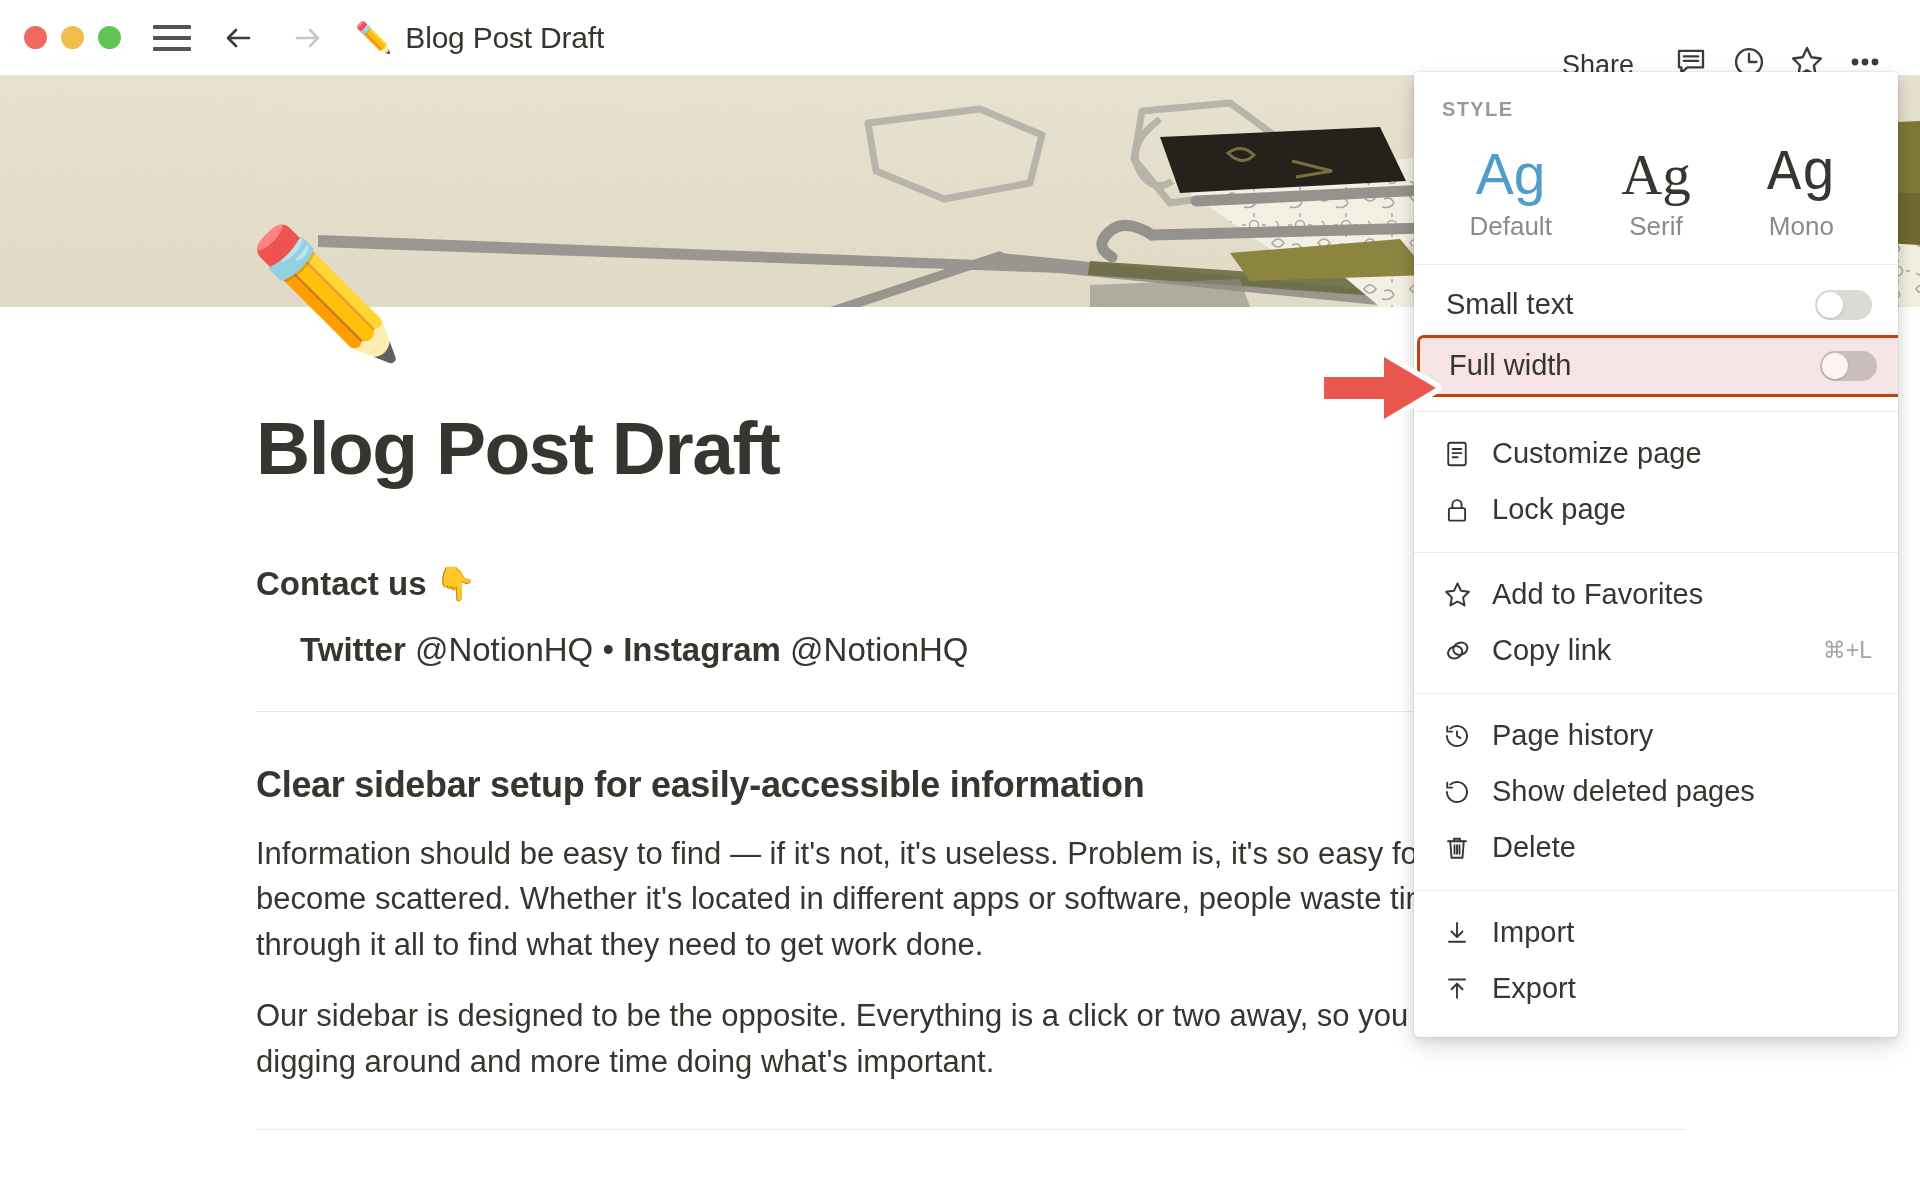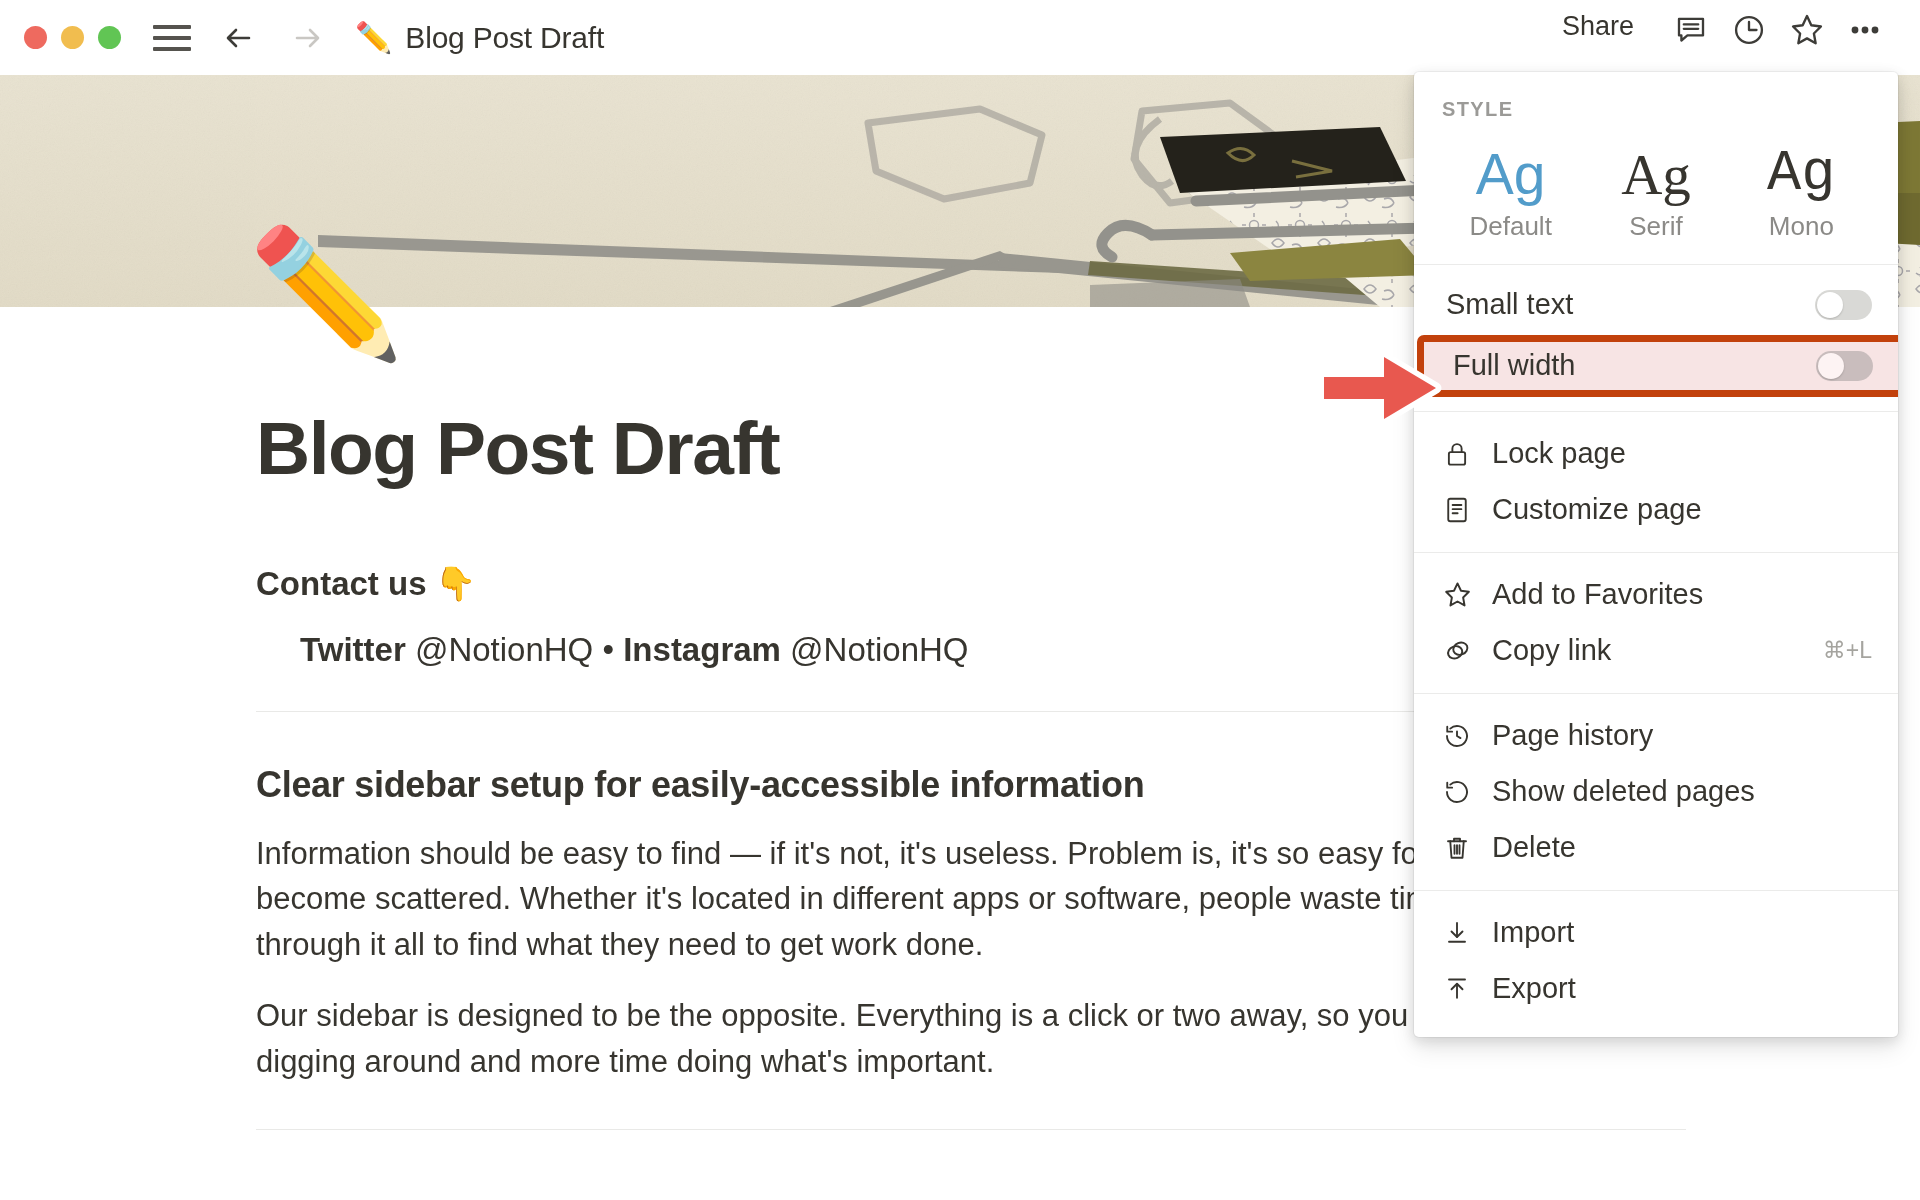--- a/index.html
+++ b/index.html
@@ -41,22 +41,22 @@
   #nav-back svg { stroke:#3d3c38; }
   #nav-fwd  svg { stroke:#c9c7c3; }
 
   #page-emoji-small { margin-left:28px; font-size:30px; line-height:1; }
   #titlebar-title {
     margin-left:13px;
     font-size:30px; color:#37352f; letter-spacing:-0.2px;
   }
 
   #tb-right {
-    position:absolute; right:26px; top:5px; height:75px;
-    display:flex; align-items:flex-start; gap:0;
+    position:absolute; right:26px; top:12px; height:75px;
+    display:flex; align-items:flex-end; gap:0;
   }
   #share-btn { font-size:27px; color:#37352f; padding:6px 14px; margin-right:14px; }
   .tb-right-icon { width:58px; height:50px; display:flex; align-items:center; justify-content:center; }
 
   
   #cover {
     position:absolute; top:75px; left:0;
     width:1920px; height:232px;
     overflow:hidden;
     background:#e8e2d0;
@@ -146,21 +146,21 @@
   .switch .knob {
     position:absolute; left:2px; top:2px;
     width:26px; height:26px; border-radius:50%;
     background:#ffffff;
     box-shadow:0 1px 2px rgba(0,0,0,0.18);
   }
   
   #row-fullwidth {
     position:relative;
     background:#f7e4e4;
-    border:7px solid #c2410c;
+    border:3px solid #c2410c;
     border-radius:7px;
     margin:2px 0 2px -1px;
     width:490px;
     height:62px;
     padding-left:29px; padding-right:27px;
   }
   #row-fullwidth .switch { background:#c9bdbd; }
   #row-fullwidth .switch .knob { background:#fdf3f3; }
 
   .menu-group { padding:14px 0; }
@@ -381,35 +381,35 @@
           </span>
       </div>
     </div>
 
     <div class="sep" style="margin-top:10px;"></div>
 
     <div class="menu-group">
       <div class="menu-item">
         <span class="mi-icon">
           <svg width="30" height="30" viewBox="0 0 24 24" fill="none" stroke="#37352f" stroke-width="1.5" stroke-linecap="round" stroke-linejoin="round">
+            <rect x="5" y="3" width="14" height="18" rx="1.6"></rect>
+            <path d="M8.5 8h7M8.5 11.3h7M8.5 14.6h4"></path>
+          </svg>
+        </span>
+        <span class="mi-label">Customize page</span>
+        <span class="mi-shortcut"></span>
+      </div>
+      <div class="menu-item">
+        <span class="mi-icon">
+          <svg width="30" height="30" viewBox="0 0 24 24" fill="none" stroke="#37352f" stroke-width="1.5" stroke-linecap="round" stroke-linejoin="round">
             <rect x="5.5" y="10.5" width="13" height="10" rx="1.4"></rect>
             <path d="M8.3 10.5V7.8a3.7 3.7 0 0 1 7.4 0v2.7"></path>
           </svg>
         </span>
         <span class="mi-label">Lock page</span>
-        <span class="mi-shortcut"></span>
-      </div>
-      <div class="menu-item">
-        <span class="mi-icon">
-          <svg width="30" height="30" viewBox="0 0 24 24" fill="none" stroke="#37352f" stroke-width="1.5" stroke-linecap="round" stroke-linejoin="round">
-            <rect x="5" y="3" width="14" height="18" rx="1.6"></rect>
-            <path d="M8.5 8h7M8.5 11.3h7M8.5 14.6h4"></path>
-          </svg>
-        </span>
-        <span class="mi-label">Customize page</span>
         <span class="mi-shortcut"></span>
       </div>
     </div>
 
     <div class="sep"></div>
 
     <div class="menu-group">
       <div class="menu-item">
         <span class="mi-icon">
           <svg width="31" height="31" viewBox="0 0 24 24" fill="none" stroke="#37352f" stroke-width="1.5" stroke-linejoin="round">

